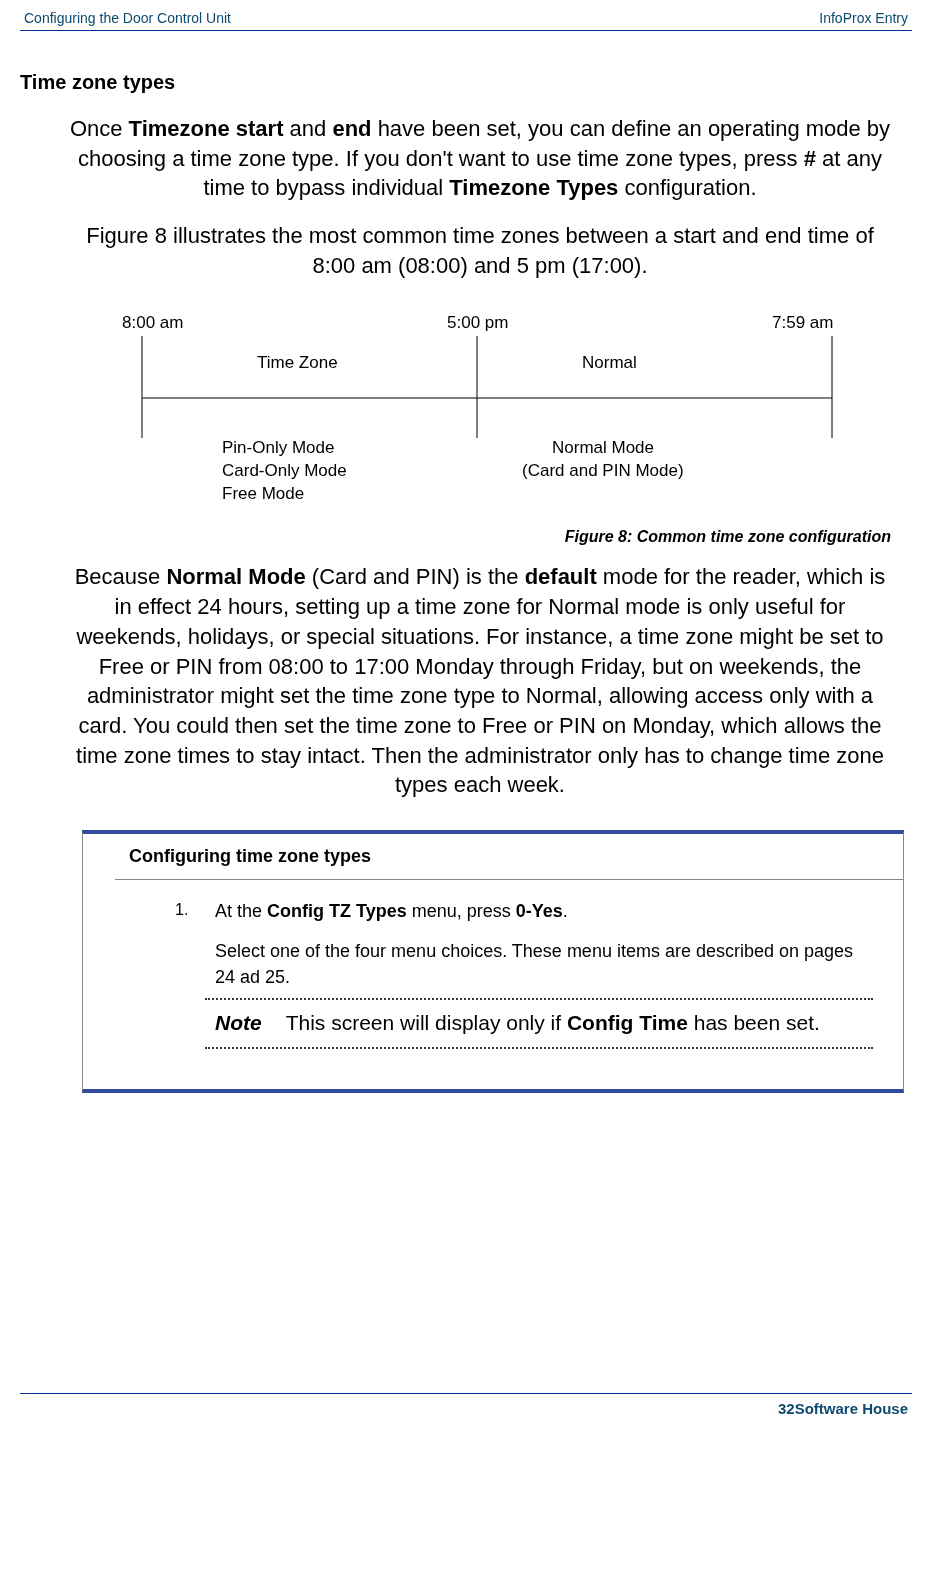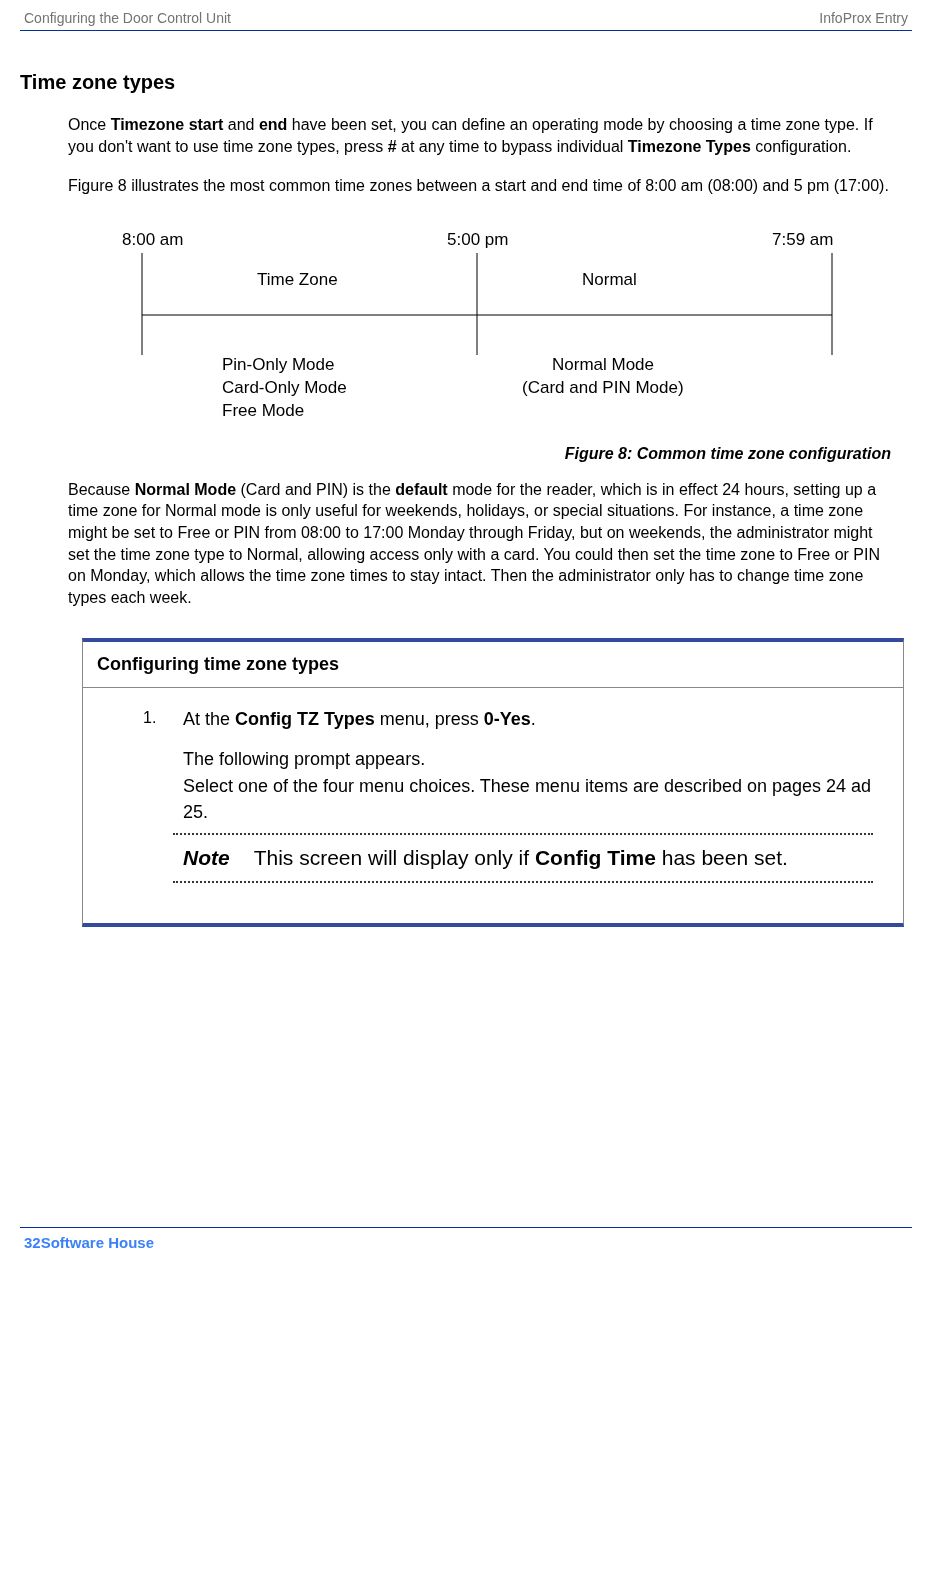--- a/index.html
+++ b/index.html
@@ -10,45 +10,46 @@
       color: #000;
       background: #fff;
     }
     .page {
       padding: 10px 20px 20px 20px;
     }
     .header-bar {
       display: flex;
       justify-content: space-between;
       font-size: 14px;
-      color: #737373;
+      color: #0c4a6e;
       padding: 0 4px 4px 4px;
       border-bottom: 1px solid #003399;
     }
     .footer-bar {
       display: flex;
-      justify-content: flex-start;
+      justify-content: flex-end;
       font-size: 15px;
-      color: #3b82f6;
+      color: #0c4a6e;
       font-weight: bold;
       padding: 6px 4px 0 4px;
       border-top: 1px solid #003399;
       margin-top: 300px;
     }
     h2.section-title {
       font-family: Verdana, Arial, sans-serif;
       font-size: 20px;
       font-weight: bold;
       margin: 40px 0 20px 0;
     }
     .body-block {
       margin-left: 48px;
       margin-right: 20px;
-      font-size: 16px;
+      font-size: 22px;
       line-height: 1.35;
+      text-align: center;
     }
     .body-block p {
       margin: 0 0 18px 0;
     }
     .figure-wrap {
       margin-left: 62px;
       margin-right: 21px;
     }
     .figure-svg {
       width: 840px;
@@ -62,20 +63,21 @@
       margin: 6px 0 16px 0;
     }
     .proc-box-outer {
       margin-left: 62px;
       margin-right: 8px;
       border-top: 4px solid #334b9c;
       border-bottom: 4px solid #334b9c;
       border-left: 1px solid #888;
       border-right: 1px solid #888;
       margin-top: 30px;
+      padding-left: 32px;
     }
     .proc-title {
       font-size: 18px;
       font-weight: bold;
       padding: 12px 14px;
       border-bottom: 1px solid #888;
     }
     .proc-body {
       padding: 18px 30px 40px 60px;
       font-size: 18px;
@@ -171,21 +173,20 @@
 
   <div class="proc-box-outer">
     <div class="proc-title">Configuring time zone types</div>
     <div class="proc-body">
       <div class="proc-step">
         <div class="num">1.</div>
         <div class="txt">
           <span>At the </span><span class="bold">Config TZ Types</span><span> menu, press </span><span class="bold">0-Yes</span><span>.</span>
         </div>
       </div>
-      <div class="proc-sub">The following prompt appears.</div>
       <div class="proc-sub">Select one of the four menu choices.  These menu items are described on pages 24 ad 25.</div>
       <div class="note-box">
         <span class="note-label">Note</span><span>This screen will display only if </span><span class="bold">Config Time</span><span> has been set.</span>
       </div>
     </div>
   </div>
 
   <div class="footer-bar">
     <span>32</span>
     <span>Software House</span>

